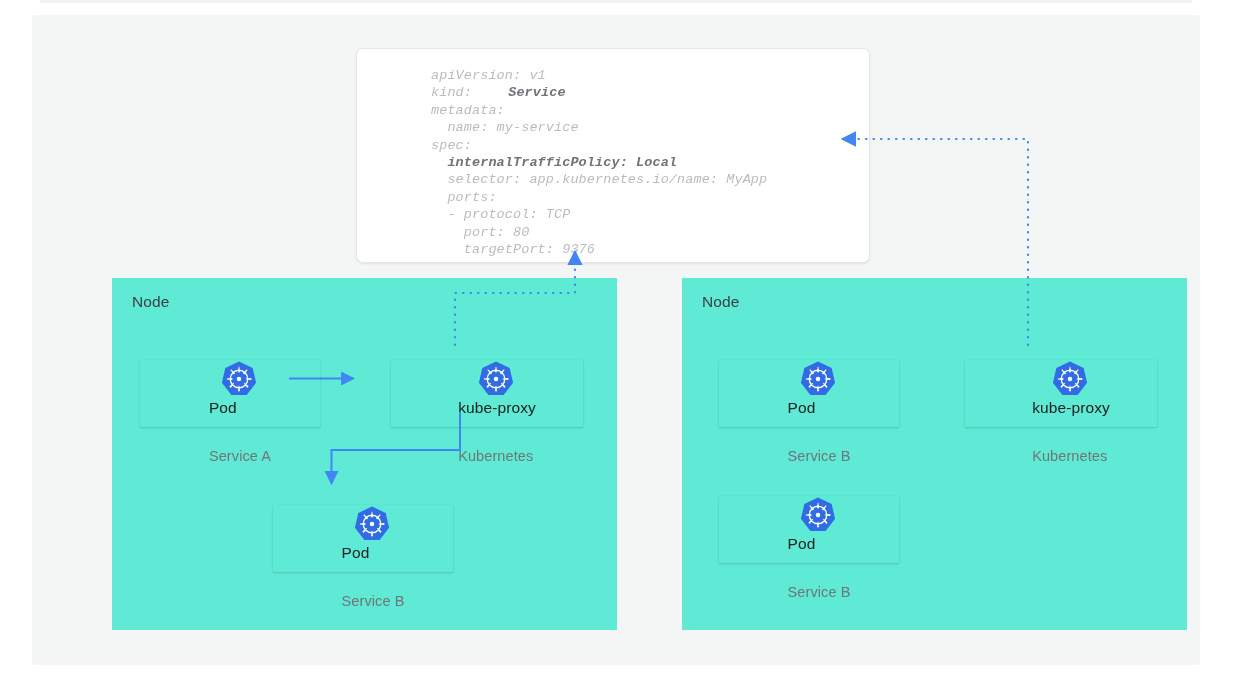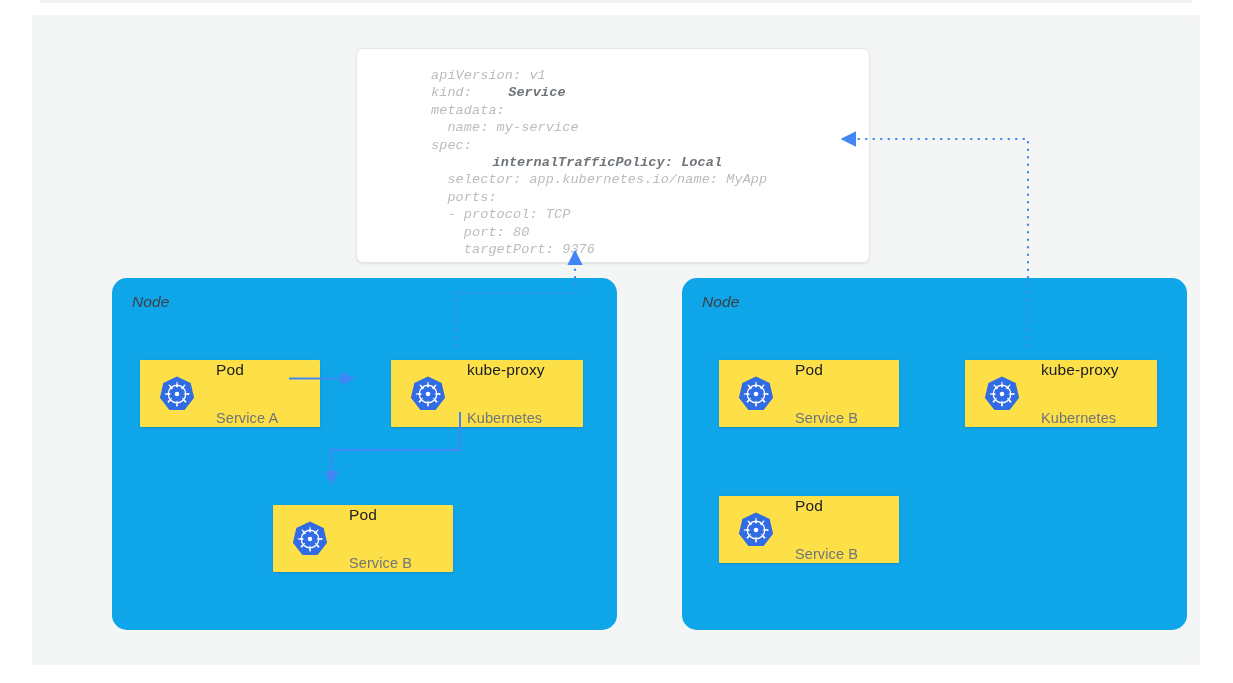--- a/index.html
+++ b/index.html
@@ -66,50 +66,49 @@
   .yaml-line { white-space: pre; }
   .yaml-line b {
     font-weight: bold;
     color: #6f7479;
     font-style: italic;
     margin-left: 28px;
   }
   .yaml-line.strong {
     font-weight: bold;
     color: #6f7479;
-    text-align: center;
   }
 
   
   .node-panel {
     position: absolute;
-    background: #0ea5e9;
-    border-radius: 15px;
-    font-style: italic;
+    background: #5eead4;
+    border-radius: 0;
   }
   .node-left  { left: 80px;  top: 263px; width: 505px; height: 352px; }
   .node-right { left: 650px; top: 263px; width: 505px; height: 352px; }
   .node-label {
     position: absolute;
     left: 20px;
     top: 15px;
     font-size: 15.5px;
     color: #3c4043;
     letter-spacing: 0.1px;
   }
 
   
   .card {
     position: absolute;
-    background: #fde047;
+    background: #5eead4;
     border-radius: 1px;
     box-shadow: 0 1px 2px rgba(60,64,67,0.22), 0 0 1px rgba(60,64,67,0.18);
     display: flex;
     align-items: center;
     box-sizing: border-box;
+    flex-direction: column;
   }
   .card .k8s-icon {
     width: 38px;
     height: 38px;
     flex: 0 0 38px;
     margin-left: 18px;
   }
   .card .card-text {
     margin-left: 20px;
     display: flex;

